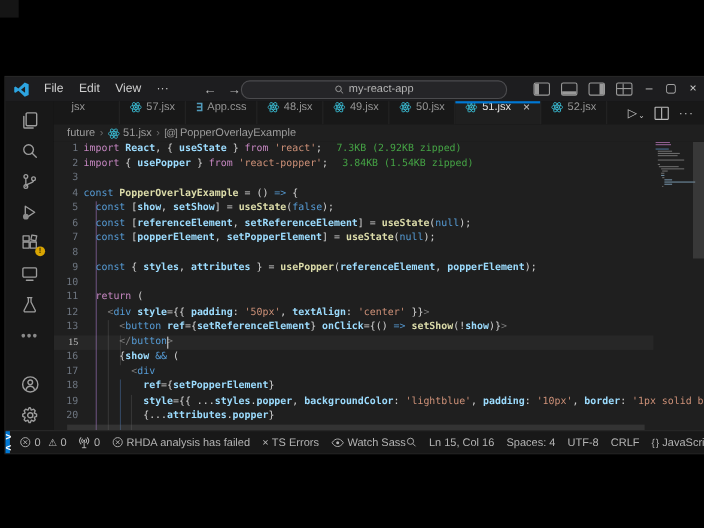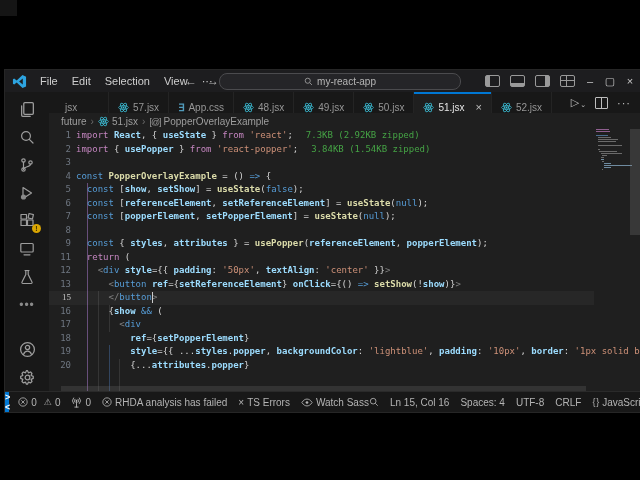--- a/index.html
+++ b/index.html
@@ -30,21 +30,21 @@
   
   .mainrow{flex:1;display:flex;min-height:0;}
   .activitybar{flex:0 0 44px;background:#181818;display:flex;flex-direction:column;align-items:center;padding-top:3px;}
   .act-item{height:28px;width:44px;display:flex;align-items:center;justify-content:center;position:relative;color:#8a8a8a;}
   .act-spacer{flex:1;}
   .badge{position:absolute;right:8px;bottom:2px;width:9px;height:9px;border-radius:50%;background:#d9a502;
          color:#3a2d00;font-size:7px;font-weight:bold;line-height:9px;text-align:center;}
   .rightcol{flex:1;display:flex;flex-direction:column;min-width:0;}
   
   .tabsbar{height:21px;flex:0 0 21px;display:flex;background:#181818;align-items:stretch;}
-  .tab{display:flex;align-items:flex-end;gap:4px;padding:0 9px;font-size:10px;color:#969696;
+  .tab{display:flex;align-items:flex-start;gap:4px;padding:0 9px;font-size:10px;color:#969696;
        border-right:1px solid #242424;white-space:nowrap;position:relative;}
   .tab.partial{width:34px;overflow:hidden;padding-left:16px;}
   .tab.active{background:#1f1f1f;color:#e4e4e4;}
   .tab.active:before{content:"";position:absolute;left:0;right:0;top:0;height:2px;background:#0078d4;}
   .tab .close{margin-left:7px;color:#c0c0c0;font-size:11px;}
   .tab-actions{margin-left:auto;display:flex;align-items:center;gap:9px;padding:0 9px;color:#c2c2c2;font-size:11px;}
   .runwrap{display:flex;align-items:flex-end;gap:1px;}
   .chev{font-size:7px;color:#c2c2c2;}
   .split-ic{width:11px;height:10px;border:1px solid #bdbdbd;border-radius:1px;position:relative;}
   .split-ic:before{content:"";position:absolute;left:5px;top:0;bottom:0;width:1px;background:#bdbdbd;}
@@ -94,21 +94,20 @@
 
   <div class="titlebar">
     <span class="logo">
       <svg viewBox="0 0 16 16" width="15" height="15">
           <path fill="#2da4e0" d="M11.2 1 5 7 2.3 4.9 1 5.6v4.8l1.3.7L5 9l6.2 6 3.8-1.8V2.8L11.2 1zm.3 3.9v6.2L7.6 8l3.9-3.1z"></path>
         </svg>
     </span>
     <span class="menus" id="menus">
         <span class="menu-item">File</span>
         <span class="menu-item">Edit</span>
-        <span class="menu-item">Selection</span>
         <span class="menu-item">View</span>
         <span class="menu-item">···</span>
       </span>
     <span class="nav-arrows">
       <span>←</span>
       <span>→</span>
     </span>
     <span class="cmdbox">
       <svg width="9" height="9" viewBox="0 0 12 12">
           <circle cx="5" cy="5" r="3.4" fill="none" stroke="#9a9a9a" stroke-width="1.2"></circle>
@@ -365,20 +364,24 @@
               <span class="ln">7</span>
               <span class="code"><span class="tk-blue">  const </span><span class="tk-pln">[</span><span class="tk-var">popperElement</span><span class="tk-pln">, </span><span class="tk-var">setPopperElement</span><span class="tk-pln">] = </span><span class="tk-fnb">useState</span><span class="tk-pln">(</span><span class="tk-blue">null</span><span class="tk-pln">);</span></span>
             </div>
             <div class="row">
               <span class="ln">8</span>
               <span class="code"></span>
             </div>
             <div class="row">
               <span class="ln">9</span>
               <span class="code"><span class="tk-blue">  const </span><span class="tk-pln">{ </span><span class="tk-var">styles</span><span class="tk-pln">, </span><span class="tk-var">attributes</span><span class="tk-pln"> } = </span><span class="tk-fnb">usePopper</span><span class="tk-pln">(</span><span class="tk-var">referenceElement</span><span class="tk-pln">, </span><span class="tk-var">popperElement</span><span class="tk-pln">);</span></span>
+            </div>
+            <div class="row">
+              <span class="ln">10</span>
+              <span class="code"></span>
             </div>
             <div class="row">
               <span class="ln">11</span>
               <span class="code"><span class="tk-kw">  return</span><span class="tk-pln"> (</span></span>
             </div>
             <div class="row">
               <span class="ln">12</span>
               <span class="code"><span class="tk-pln">    </span><span class="tk-ab">&lt;</span><span class="tk-tag">div</span><span class="tk-pln"> </span><span class="tk-attr">style</span><span class="tk-pln">={{ </span><span class="tk-var">padding</span><span class="tk-pln">: </span><span class="tk-str">'50px'</span><span class="tk-pln">, </span><span class="tk-var">textAlign</span><span class="tk-pln">: </span><span class="tk-str">'center'</span><span class="tk-pln"> }}</span><span class="tk-ab">&gt;</span></span>
             </div>
             <div class="row">

